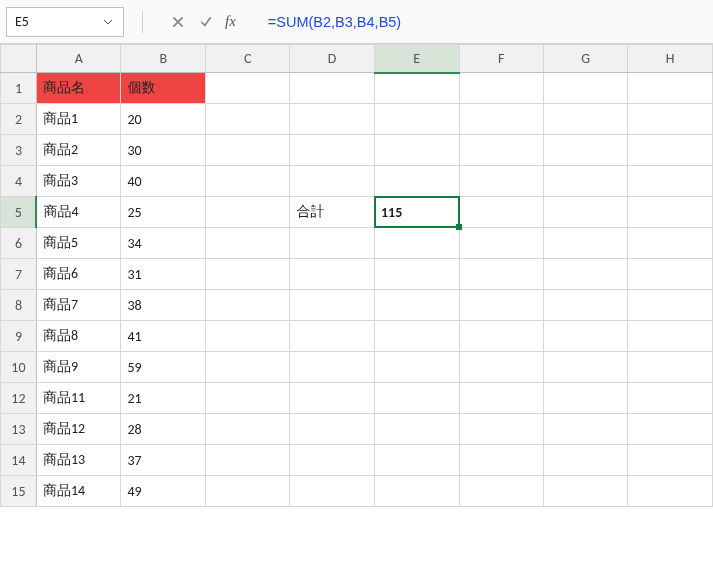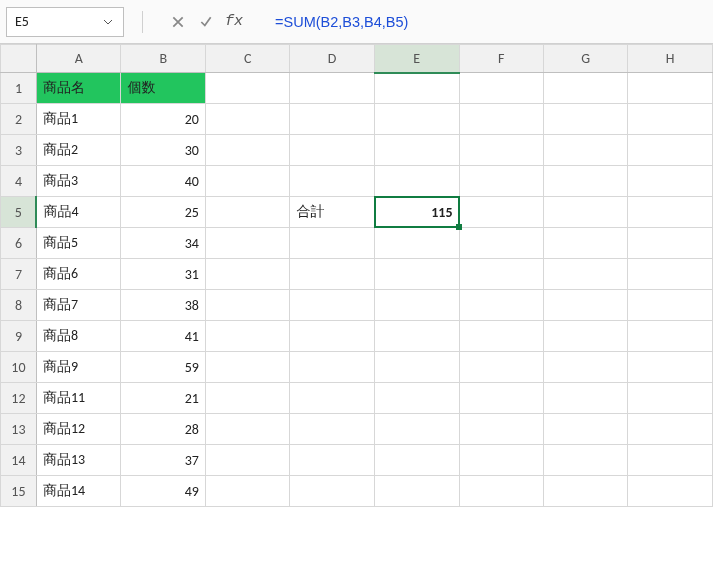--- a/index.html
+++ b/index.html
@@ -8,34 +8,34 @@
   
   .formula-bar{display:flex;align-items:center;height:44px;border-bottom:1px solid #d0d0d0;background:#fafafa;padding:4px 6px;gap:18px;}
   .name-box{width:118px;height:30px;border:1px solid #bfbfbf;background:#fff;display:flex;align-items:center;padding:0 8px;font-size:14px;position:relative;}
   .name-box .name-text{flex:1;}
   .name-box .chev{width:14px;height:14px;display:flex;align-items:center;justify-content:center;}
   .name-box .chev svg{width:10px;height:10px;stroke:#555;fill:none;}
   .sep{width:1px;height:22px;background:#d0d0d0;}
   .fx-group{display:flex;align-items:center;gap:10px;padding:0 8px;}
   .fx-btn{display:flex;align-items:center;justify-content:center;width:18px;height:18px;color:#666;}
   .fx-btn svg{width:14px;height:14px;stroke:#888;fill:none;stroke-width:1.5;}
-  .fx-label{font-style:italic;font-family:Liberation Mono, monospace;color:#555;font-size:15px;}
+  .fx-label{font-style:italic;font-family:Liberation Serif, serif;color:#555;font-size:15px;}
   .formula-input{flex:1;height:30px;border:none;background:transparent;font-size:14.5px;color:#1d4ed8;outline:none;padding-left:6px;}
   
   .grid-wrap{position:relative;}
   table{border-collapse:collapse;table-layout:fixed;}
   th,td{border:1px solid #d7d7d7;height:31px;padding:0 6px;font-size:14px;font-weight:normal;}
   .corner{width:36px;height:28px;background:#f1f1f1;border-right:1px solid #bfbfbf;border-bottom:1px solid #bfbfbf;}
   .col-hdr{background:#f1f1f1;text-align:center;color:#555;height:28px;border-bottom:1px solid #bfbfbf;}
   .col-hdr.sel{background:#d7e4d7;border-bottom:2px solid #2e8b57;}
   .row-hdr{width:36px;background:#f1f1f1;text-align:center;color:#555;border-right:1px solid #bfbfbf;}
   .row-hdr.sel{background:#d7e4d7;border-right:2px solid #2e8b57;}
   td.cell{background:#fff;}
-  td.hdr-cell{background:#22c55e;}
-  td.right{text-align:right;}
+  td.hdr-cell{background:#ef4444;}
+  td.right{text-align:left;}
   td.left{text-align:left;}
   td.sel{position:relative;font-weight:bold;}
   td.sel::after{content:"";position:absolute;inset:-1px;border:2px solid #107c41;pointer-events:none;}
   td.sel::before{content:"";position:absolute;right:-3px;bottom:-3px;width:6px;height:6px;background:#107c41;pointer-events:none;}
   .colA{width:85px;}.colB{width:85px;}.colC{width:85px;}.colD{width:85px;}.colE{width:85px;}.colF{width:85px;}.colG{width:85px;}.colH{width:85px;}
 </style>
 </head>
 <body>
 
 <div class="app">

